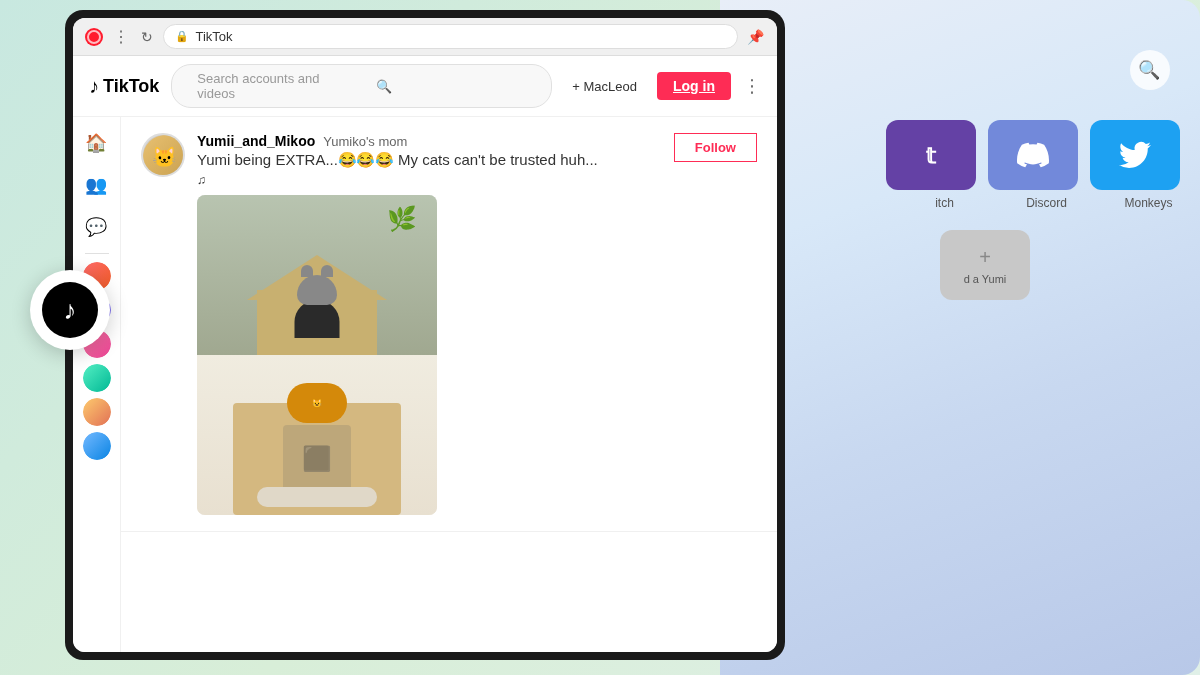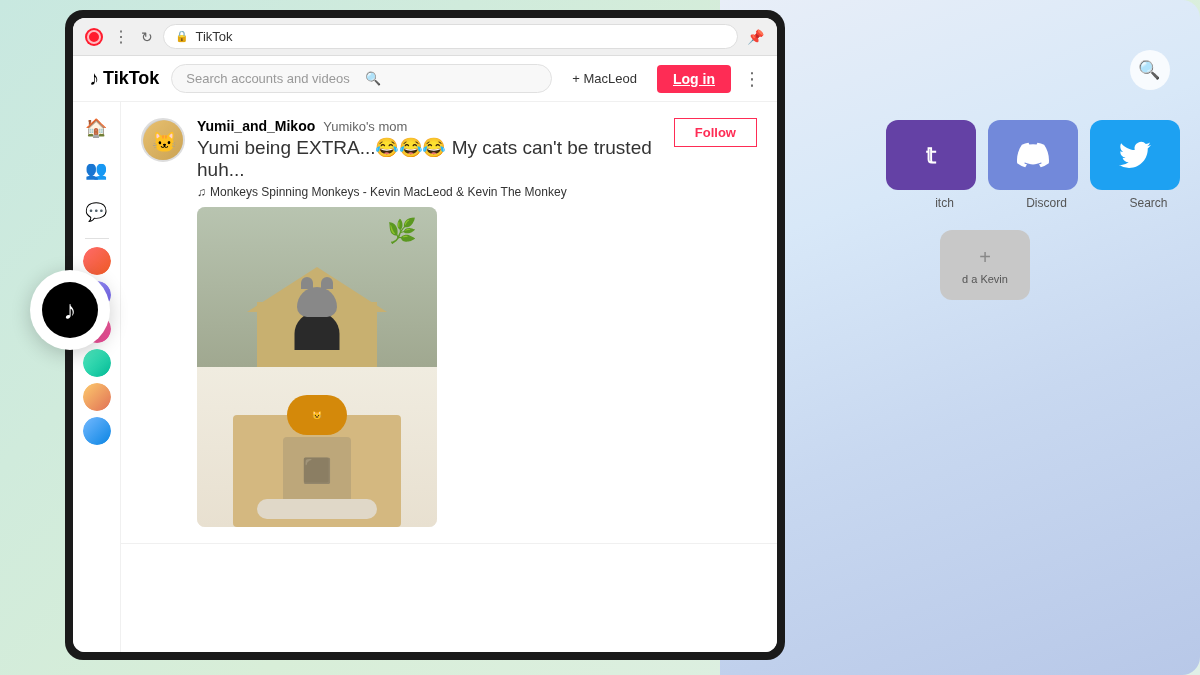--- a/index.html
+++ b/index.html
@@ -145,20 +145,21 @@
       font-size: 13px;
       color: #999;
       display: flex;
       align-items: center;
       gap: 8px;
       background: #f8f8f8;
     }
 
     .search-bar span {
       flex: 1;
+      margin-left: 11px;
     }
 
     .upload-btn {
       display: flex;
       align-items: center;
       gap: 4px;
       color: #333;
       font-size: 13px;
       cursor: pointer;
       padding: 4px 8px;
@@ -279,21 +280,21 @@
       color: #000;
     }
 
     .post-display-name {
       font-size: 13px;
       color: #666;
       text-align: center;
     }
 
     .post-caption {
-      font-size: 19px;
+      font-size: 15px;
       color: #333;
       margin-bottom: 4px;
     }
 
     .post-hashtags {
       font-size: 13px;
       color: #2f88b8;
       margin-bottom: 6px;
     }
 
@@ -501,27 +502,27 @@
       </div>
       <span class="speed-dial-label">Discord</span>
     </div>
     <div class="speed-dial-item">
       <div class="speed-dial-tile tile-twitter">
 
         <svg width="32" height="32" viewBox="0 0 24 24" fill="white">
           <path d="M23.953 4.57a10 10 0 01-2.825.775 4.958 4.958 0 002.163-2.723c-.951.555-2.005.959-3.127 1.184a4.92 4.92 0 00-8.384 4.482C7.69 8.095 4.067 6.13 1.64 3.162a4.822 4.822 0 00-.666 2.475c0 1.71.87 3.213 2.188 4.096a4.904 4.904 0 01-2.228-.616v.06a4.923 4.923 0 003.946 4.827 4.996 4.996 0 01-2.212.085 4.936 4.936 0 004.604 3.417 9.867 9.867 0 01-6.102 2.105c-.39 0-.779-.023-1.17-.067a13.995 13.995 0 007.557 2.209c9.053 0 13.998-7.496 13.998-13.985 0-.21 0-.42-.015-.63A9.935 9.935 0 0024 4.59z"></path>
         </svg>
       </div>
-      <span class="speed-dial-label">Search</span>
+      <span class="speed-dial-label">Monkeys</span>
     </div>
   </div>
 
   <div class="add-site-tile">
     <span style="font-size:20px; color:#888;">+</span>
-    <span class="add-site-text">d a Kevin</span>
+    <span class="add-site-text">d a Yumi</span>
   </div>
 </div>
 
 <div class="device-frame">
   <div class="device-screen">
 
     <div class="browser-chrome">
       <div class="browser-controls">
         <div class="opera-logo"></div>
         <span class="browser-dots">⋮</span>
@@ -586,21 +587,20 @@
               <div style="width:44px;height:44px;border-radius:50%;background:linear-gradient(135deg,#e8c070,#c8a050);display:flex;align-items:center;justify-content:center;font-size:20px;">🐱</div>
             </div>
             <div class="post-info">
               <div class="post-username-row">
                 <span class="post-username">Yumii_and_Mikoo</span>
                 <span class="post-display-name">Yumiko's mom</span>
               </div>
               <div class="post-caption">Yumi being EXTRA...😂😂😂 My cats can't be trusted huh...</div>
               <div class="post-music">
                 <span>♫</span>
-                <span>Monkeys Spinning Monkeys - Kevin MacLeod &amp; Kevin The Monkey</span>
               </div>
             </div>
             <button class="follow-btn">Follow</button>
           </div>
 
           <div class="post-video-thumb">
             <div class="video-inner">
 
               <div class="video-top">
                 <div style="width:100%;height:100%;background:linear-gradient(180deg,#b8c4b0 0%,#a0a890 100%);position:relative;">

